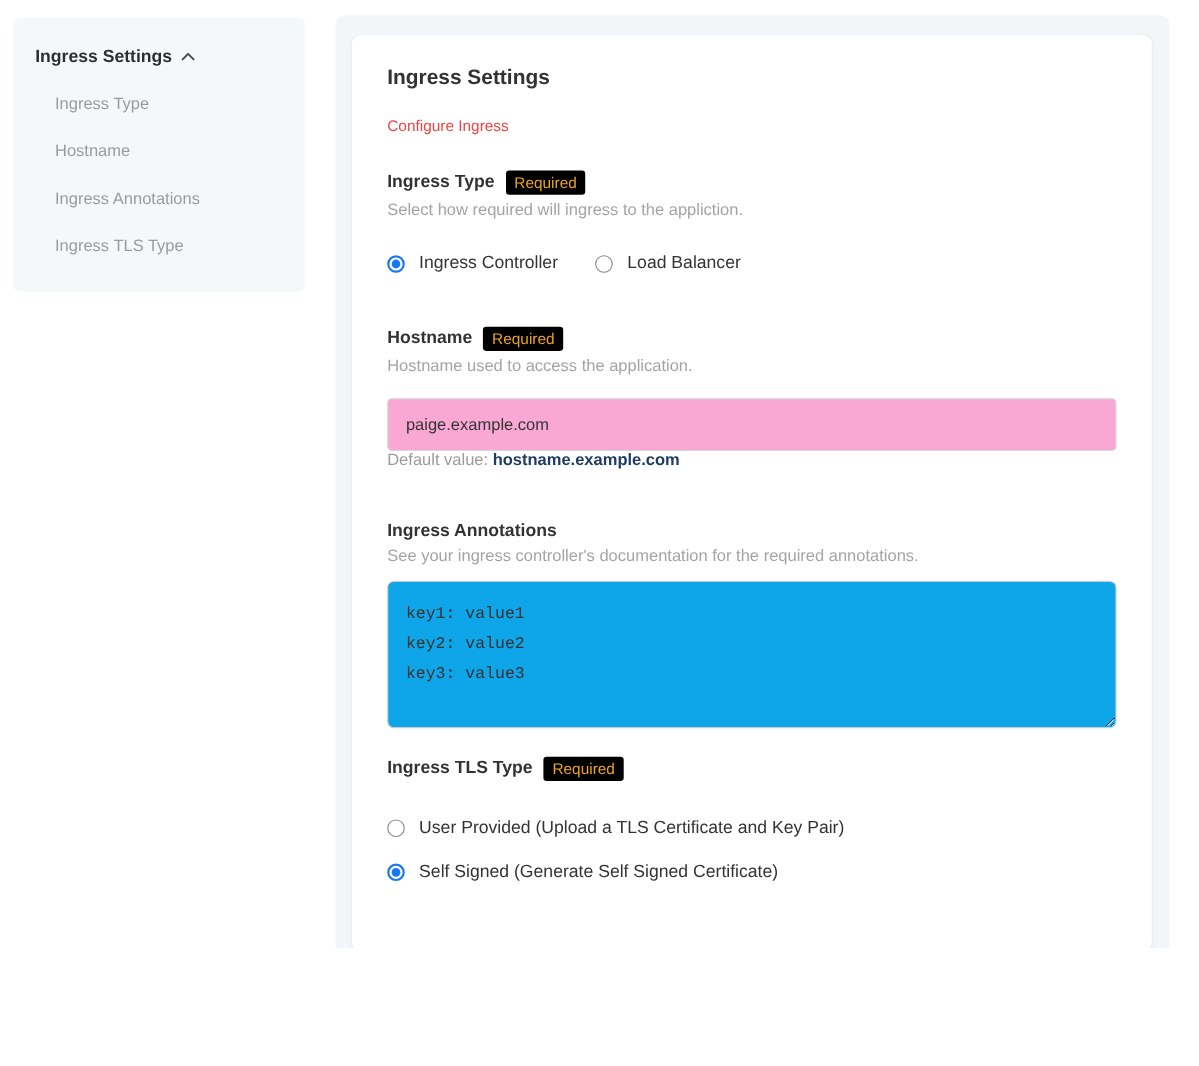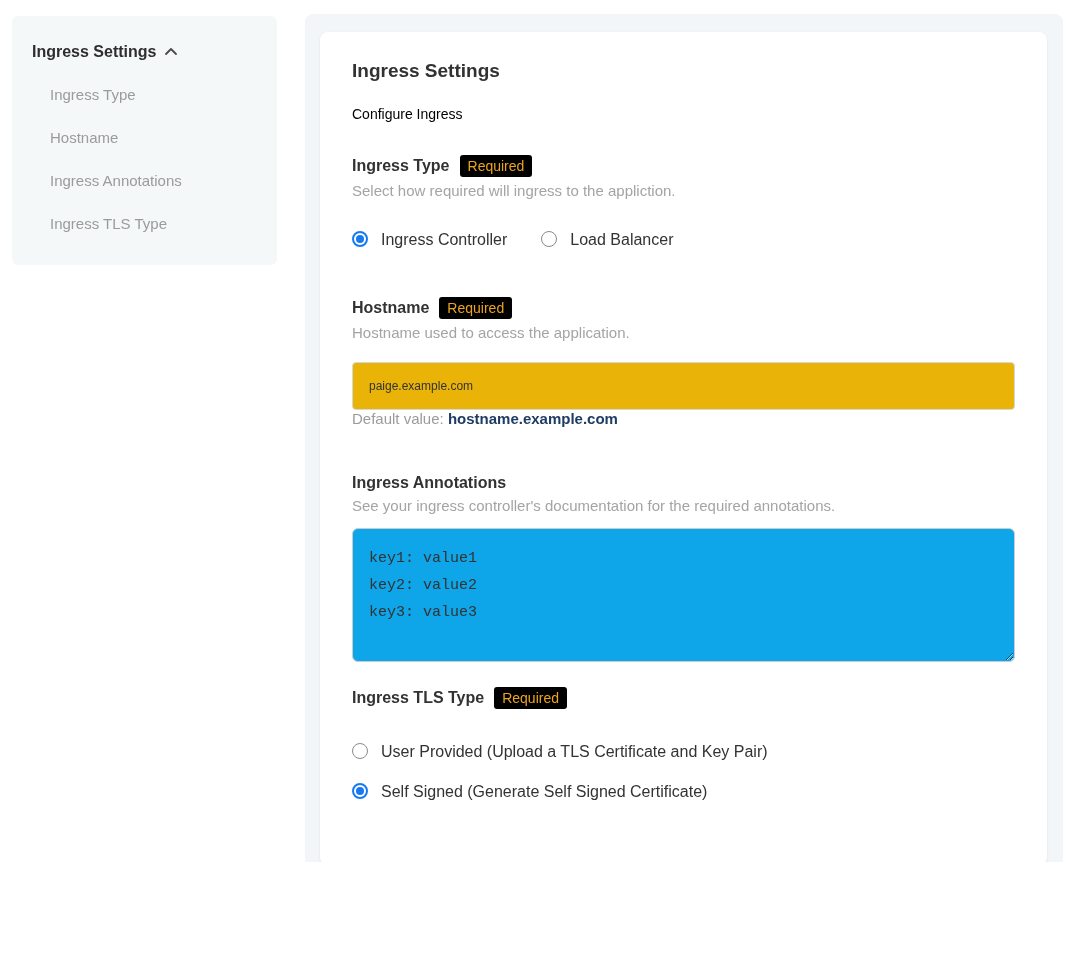--- a/index.html
+++ b/index.html
@@ -70,21 +70,21 @@
     padding: 28px 32px 60px 32px;
   }
   .card-title {
     font-size: 19px;
     font-weight: bold;
     color: #323232;
   }
   .card-subtitle {
     margin-top: 24px;
     font-size: 14px;
-    color: #000000;
+    color: #ef4444;
   }
 
   .section { margin-top: 0; }
 
   .section-heading {
     display: flex;
     align-items: center;
     gap: 10px;
   }
   .section-label {
@@ -105,21 +105,21 @@
     color: #a4a4a4;
   }
 
   
   .radio-row {
     display: flex;
     align-items: center;
   }
   .radio-option {
     display: flex;
-    align-items: flex-start;
+    align-items: center;
     gap: 13px;
     cursor: pointer;
   }
   .radio-circle {
     width: 16px; height: 16px;
     border-radius: 50%;
     border: 1.5px solid #8a8a8a;
     background: #ffffff;
     position: relative;
     flex: 0 0 auto;
@@ -147,25 +147,25 @@
 
   
   .section-hostname { margin-top: 48px; }
   .hostname-input {
     margin-top: 21px;
     width: 100%;
     height: 48px;
     border: 1px solid #d4d8da;
     border-radius: 4px;
     padding: 11px 16px;
-    font-size: 12px;
+    font-size: 15px;
     color: #333333;
     font-family: "Liberation Sans", "DejaVu Sans", sans-serif;
     outline: none;
-    background: #eab308;
+    background: #f9a8d4;
   }
   .default-line {
     margin-top: 0;
     font-size: 15px;
     color: #9b9b9b;
   }
   .default-value {
     font-weight: bold;
     color: #1e3c64;
   }

